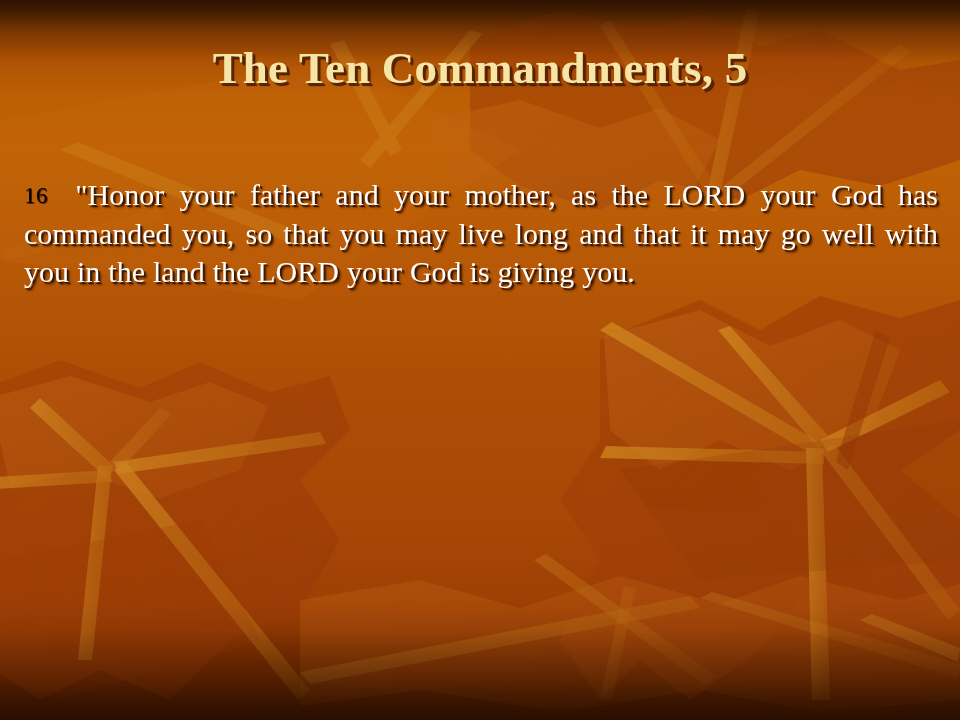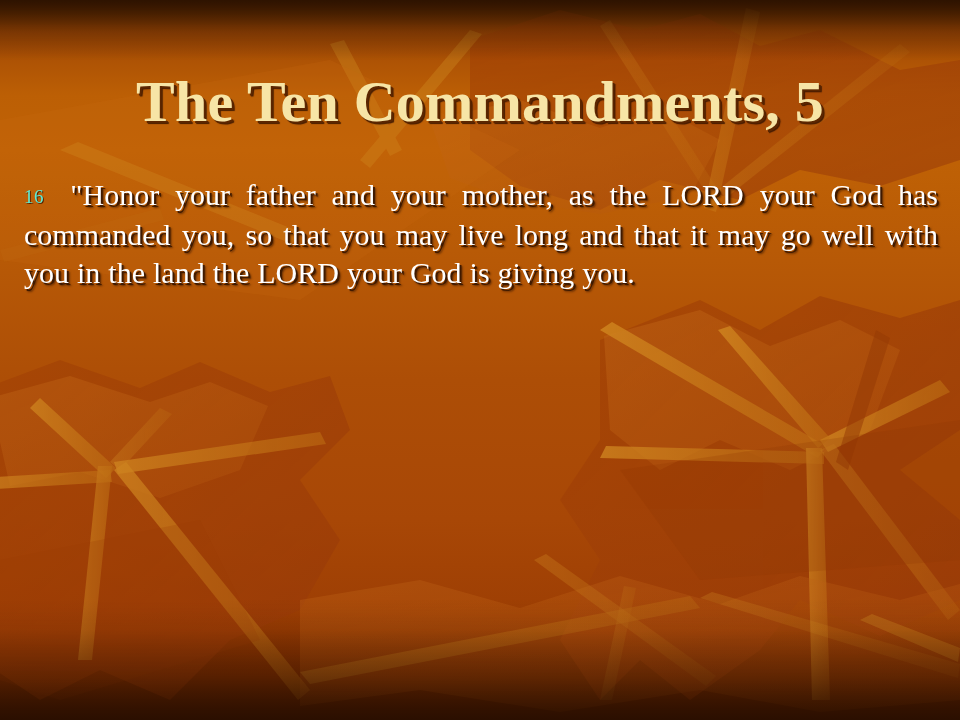--- a/index.html
+++ b/index.html
@@ -55,25 +55,25 @@
   }
 
   
   #content {
     position: absolute;
     inset: 0;
   }
 
   #slide-title {
     position: absolute;
-    top: 72px;
+    top: 45px;
     left: 0;
     width: 960px;
     text-align: center;
-    font-size: 58px;
+    font-size: 45px;
     font-weight: bold;
     line-height: 1.05;
     color: #f7e5a6;
     letter-spacing: 0.2px;
     text-shadow:
       2px 2px 0 #5c2600,
       3px 3px 1px rgba(50,18,0,0.85);
     white-space: nowrap;
   }
 
@@ -84,22 +84,22 @@
     width: 914px;
     font-size: 30px;
     line-height: 38px;
     color: #ffffff;
     text-align: justify;
     text-shadow:
       2px 2px 0 rgba(60,24,0,0.95),
       3px 3px 2px rgba(45,16,0,0.6);
   }
   #body-block .verse-num {
-    font-size: 19px;
-    color: #5eead4;
+    font-size: 23px;
+    color: #000000;
     vertical-align: 2px;
     text-shadow: 1px 1px 0 rgba(70,28,0,0.9);
     letter-spacing: 0.5px;
   }
   #body-block .verse-text {
     word-spacing: 0.5px;
   }
 </style>
 </head>
 <body>

